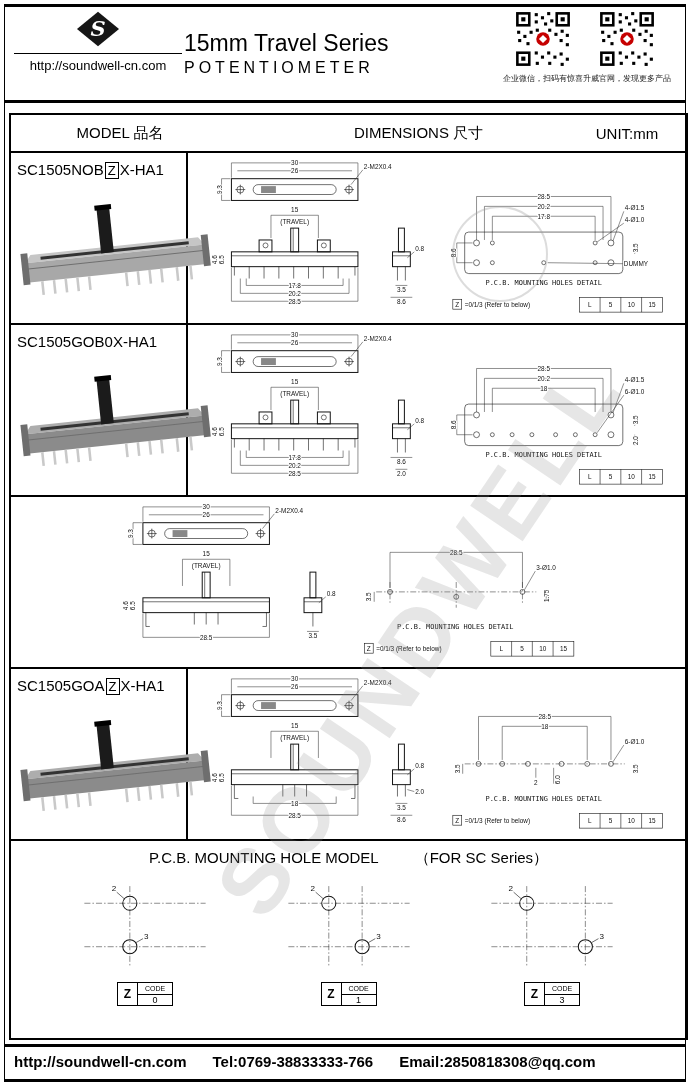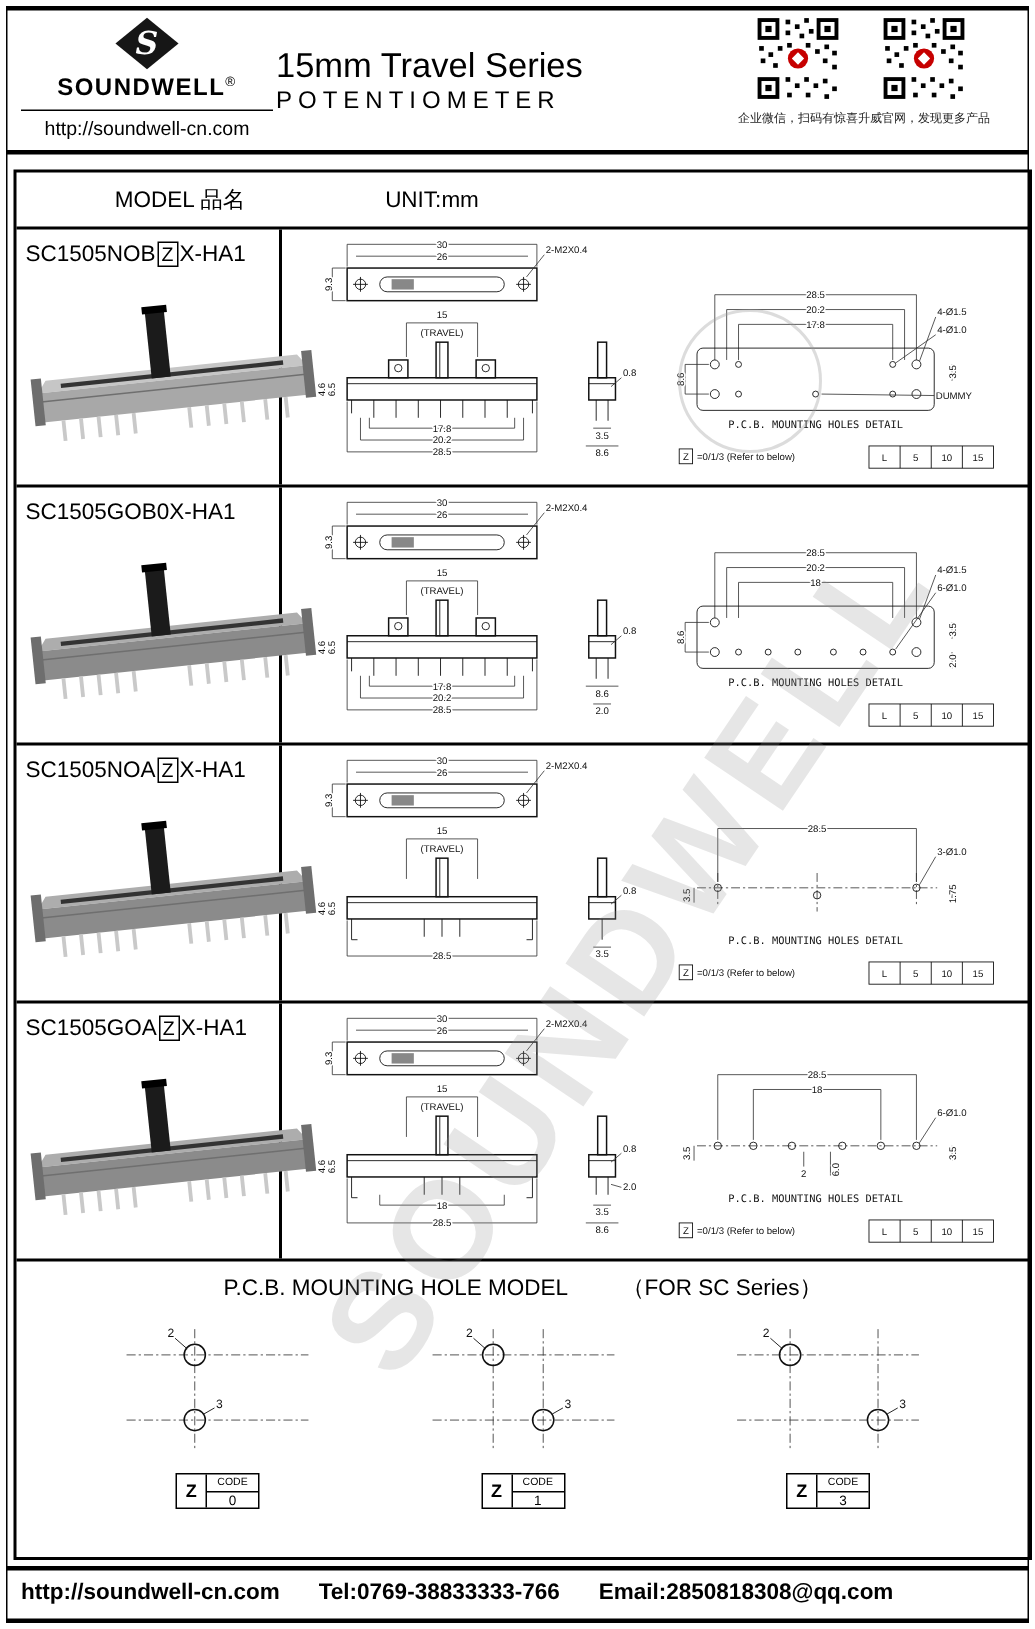--- a/index.html
+++ b/index.html
@@ -9,21 +9,21 @@
   .hdr{position:absolute;top:10px;left:12px;right:8px;height:88px;display:flex}
   .logo-block{width:172px;text-align:center}
   .logo-mark{width:44px;height:38px;display:block;margin:0 auto}
   .logo-s{font:italic 700 22px "DejaVu Serif",serif;fill:#fff}
   .logo-text{font-size:16px;font-weight:bold;letter-spacing:1px;margin-top:1px}
   .reg{font-size:9px;vertical-align:super;font-weight:normal}
   .logo-url{font-size:13px;margin:5px 2px 0;padding-top:4px;border-top:1.5px solid #000}
   .title-block{flex:1;text-align:left;padding-top:20px}
   .doc-title{font-size:23px}
   .doc-subtitle{font-size:16px;letter-spacing:4px;margin-top:2px}
-  .qr-block{width:190px;display:flex;justify-content:flex-start}
+  .qr-block{width:190px;display:flex;justify-content:center}
   .qr-item{text-align:center}
   .qr-img{width:58px;height:58px;display:block;margin:0 auto}
   .qr-cap{font-size:8px;margin-top:5px;white-space:nowrap;color:#222}
   .hdr-rule{position:absolute;top:100px;left:4px;right:4px;height:3px;background:#000}
   
   .main-table{position:absolute;top:113px;left:9px;right:2px;height:927px;border:2px solid #000;display:flex;flex-direction:column}
   .thead{flex:0 0 38px;display:flex;align-items:center;border-bottom:2px solid #000;font-size:15px}
   .th-model{width:218px;text-align:center}
   .th-dims{flex:1;text-align:center;padding-left:40px}
   .th-unit{width:118px;text-align:center}
@@ -147,21 +147,20 @@
 </svg>
 
 <div class="sheet"></div>
 
 <header class="hdr">
   <div class="logo-block">
     <svg class="logo-mark" viewBox="0 0 46 38">
       <polygon points="23,1 45,19 23,37 1,19" fill="#161616"></polygon>
       <text x="23" y="26" text-anchor="middle" class="logo-s">S</text>
     </svg>
-    <div class="logo-text"><span>SOUNDWELL</span><span class="reg">®</span></div>
     <div class="logo-url">http://soundwell-cn.com</div>
   </div>
   <div class="title-block">
     <div class="doc-title">15mm Travel Series</div>
     <div class="doc-subtitle">POTENTIOMETER</div>
   </div>
   <div class="qr-block">
     <div class="qr-item">
       <svg class="qr-img">
           <use href="#qr"></use>
@@ -174,20 +173,21 @@
         </svg>
       <div class="qr-cap">升威官网，发现更多产品</div>
     </div>
   </div>
 </header>
 <div class="hdr-rule"></div>
 
 <div class="main-table">
   <div class="thead">
     <div class="th-model">MODEL 品名</div>
+    <div class="th-dims">DIMENSIONS 尺寸</div>
     <div class="th-unit">UNIT:mm</div>
   </div>
 
   <section class="prow">
     <div class="model-cell">
       <div class="model-name"><span>SC1505NOB</span><span class="zbox">Z</span><span>X-HA1</span></div>
       <svg class="photo photo-l">
           <use href="#pot-photo"></use>
         </svg>
     </div>
@@ -436,26 +436,20 @@
           <text class="t tc" x="384.5" y="156">L</text>
           <text class="t tc" x="405.5" y="156">5</text>
           <text class="t tc" x="426.5" y="156">10</text>
           <text class="t tc" x="447.5" y="156">15</text>
         </g>
       </svg>
     </div>
   </section>
 
   <section class="prow">
-    <div class="model-cell">
-      <div class="model-name"><span>SC1505NOA</span><span class="zbox">Z</span><span>X-HA1</span></div>
-      <svg class="photo photo-a">
-          <use href="#pot-photo"></use>
-        </svg>
-    </div>
     <div class="dims-cell">
       <svg class="draw" viewBox="0 0 460 172">
         <g>
           <rect class="ln" x="22" y="26" width="128" height="22"></rect>
           <circle class="lnt" cx="31" cy="37" r="3.5"></circle>
             <line class="lnt" x1="26" y1="37" x2="36" y2="37"></line>
             <line class="lnt" x1="31" y1="32" x2="31" y2="42"></line>
           <circle class="lnt" cx="141" cy="37" r="3.5"></circle>
             <line class="lnt" x1="136" y1="37" x2="146" y2="37"></line>
             <line class="lnt" x1="141" y1="32" x2="141" y2="42"></line>

